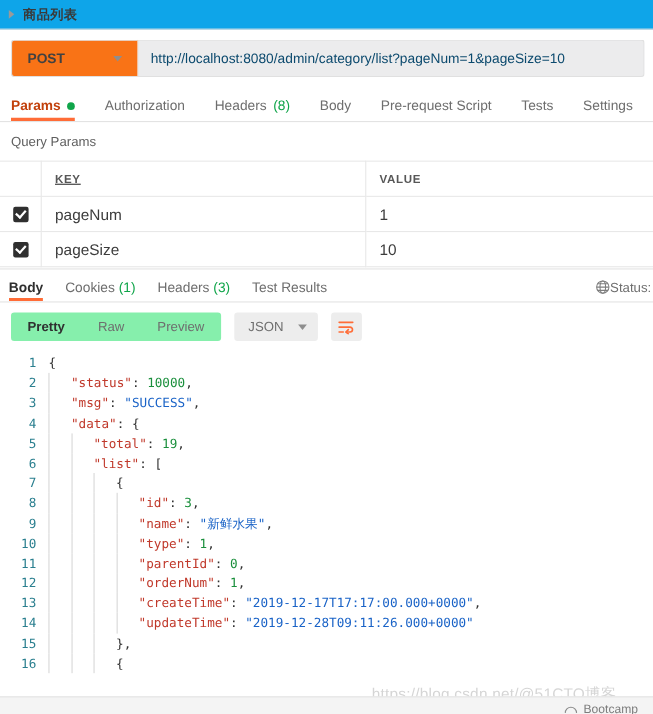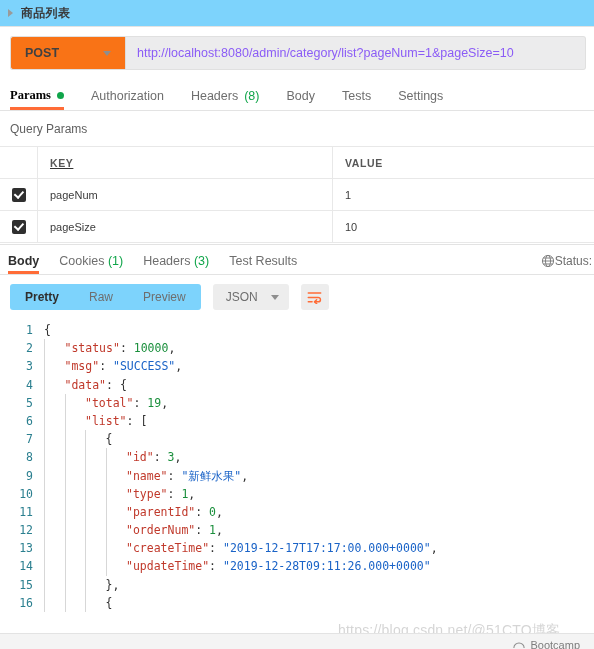--- a/index.html
+++ b/index.html
@@ -16,21 +16,21 @@
     position: relative;
   }
 
   
   .tab-strip {
     height: 26px;
     display: flex;
     align-items: center;
     padding-left: 8px;
     border-bottom: 1px solid #e3e3e3;
-    background: #7dd3fc;
+    background: #0ea5e9;
   }
   .tab-caret {
     width: 0; height: 0;
     border-top: 4px solid transparent;
     border-bottom: 4px solid transparent;
     border-left: 5px solid #9a9a9a;
     margin-right: 8px;
   }
   .tab-title {
     font-size: 12px;
@@ -75,21 +75,21 @@
     background: #ececed;
     border: 1px solid #e0e0e0;
     border-left: 1px solid #dcdcdc;
     border-radius: 0 3px 3px 0;
     display: flex;
     align-items: center;
     box-sizing: border-box;
   }
   .url-text {
     font-size: 12.5px;
-    color: #8b5cf6;
+    color: #0c4a6e;
     padding-left: 11px;
     white-space: nowrap;
     overflow: hidden;
   }
 
   
   .req-tabs {
     display: flex;
     align-items: flex-end;
     height: 30px;
@@ -101,24 +101,23 @@
     font-size: 12.5px;
     color: #6e6e6e;
     margin-right: 27px;
     padding-bottom: 7px;
     white-space: nowrap;
     display: flex;
     align-items: center;
     gap: 6px;
   }
   .req-tab.active {
-    color: #000000;
+    color: #c2410c;
     font-weight: 600;
     box-shadow: inset 0 -3px 0 0 #ff6c37;
-    font-family: Liberation Serif, serif;
   }
   .count-green { color: #10a54a; }
   .dot-green {
     width: 7px; height: 7px;
     border-radius: 50%;
     background: #10a54a;
     display: inline-block;
   }
 
   
@@ -146,21 +145,21 @@
   .col-chk { width: 37px; }
   .col-key { width: 294px; text-decoration: underline; }
   .th-txt {
     font-size: 10.5px;
     font-weight: 700;
     color: #575757;
     letter-spacing: .6px;
     padding-left: 12px;
   }
   .cell-txt {
-    font-size: 11px;
+    font-size: 14px;
     color: #3c3c3c;
     padding-left: 12px;
   }
   .chk {
     width: 14px; height: 14px;
     background: #2f2f2f;
     border-radius: 2px;
     margin: 0 auto;
     position: relative;
   }
@@ -215,21 +214,21 @@
 
   
   .view-bar {
     display: flex;
     align-items: center;
     padding: 9px 0 9px 10px;
     gap: 6px;
   }
   .seg-group {
     display: flex;
-    background: #7dd3fc;
+    background: #86efac;
     border-radius: 3px;
     height: 26px;
     align-items: center;
   }
   .seg {
     font-size: 12px;
     color: #6e6e6e;
     padding: 0 15px;
     line-height: 26px;
   }
@@ -357,20 +356,23 @@
   </div>
   <div class="req-tab">
     <span>Authorization</span>
   </div>
   <div class="req-tab">
     <span>Headers</span>
     <span class="count-green">(8)</span>
   </div>
   <div class="req-tab">
     <span>Body</span>
+  </div>
+  <div class="req-tab">
+    <span>Pre-request Script</span>
   </div>
   <div class="req-tab">
     <span>Tests</span>
   </div>
   <div class="req-tab">
     <span>Settings</span>
   </div>
 </div>
 
 <div class="qp-title">Query Params</div>

